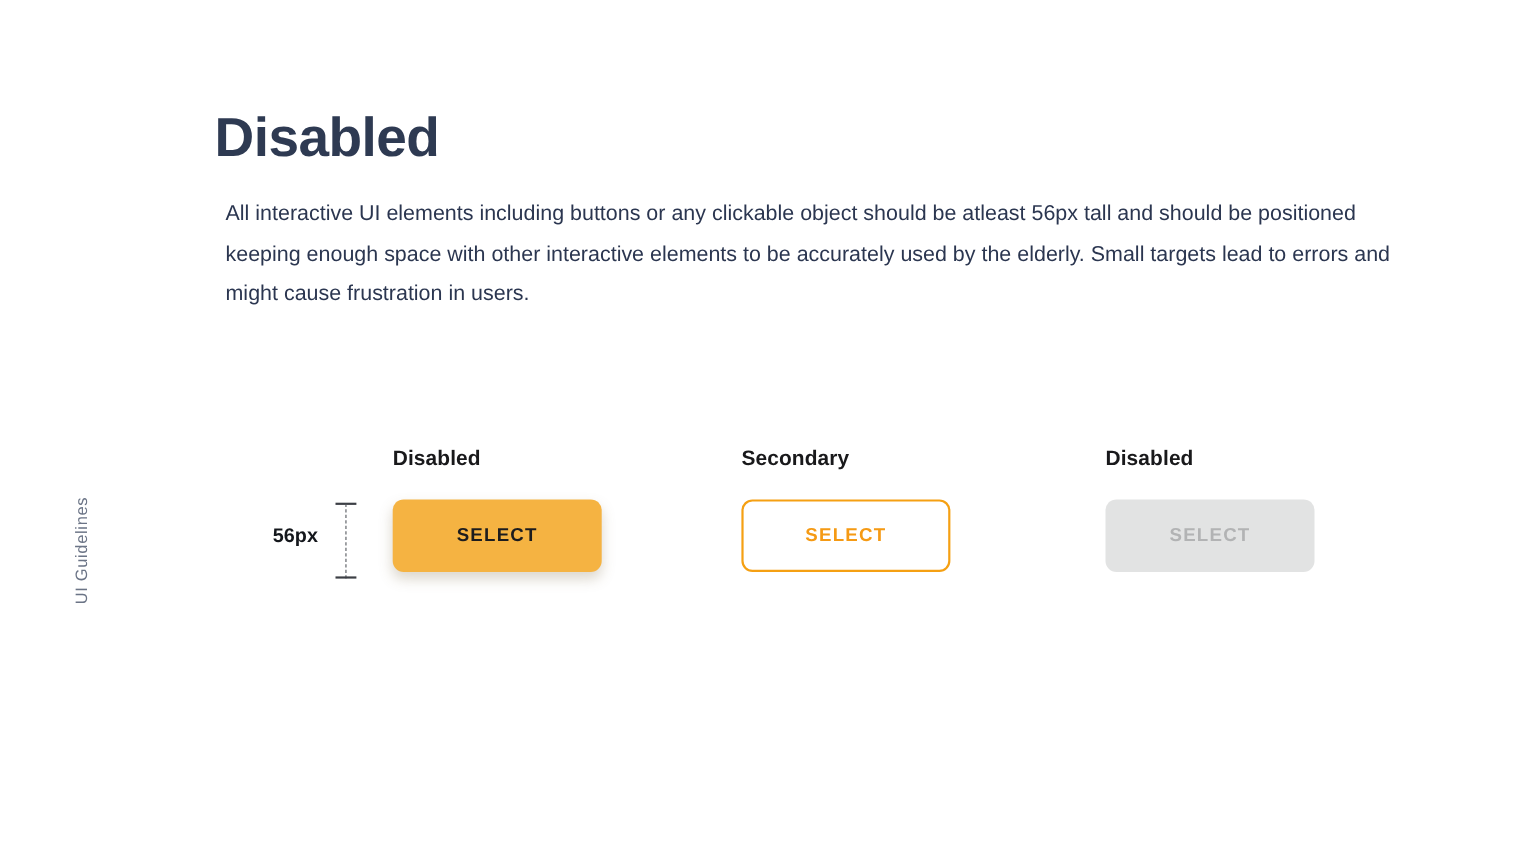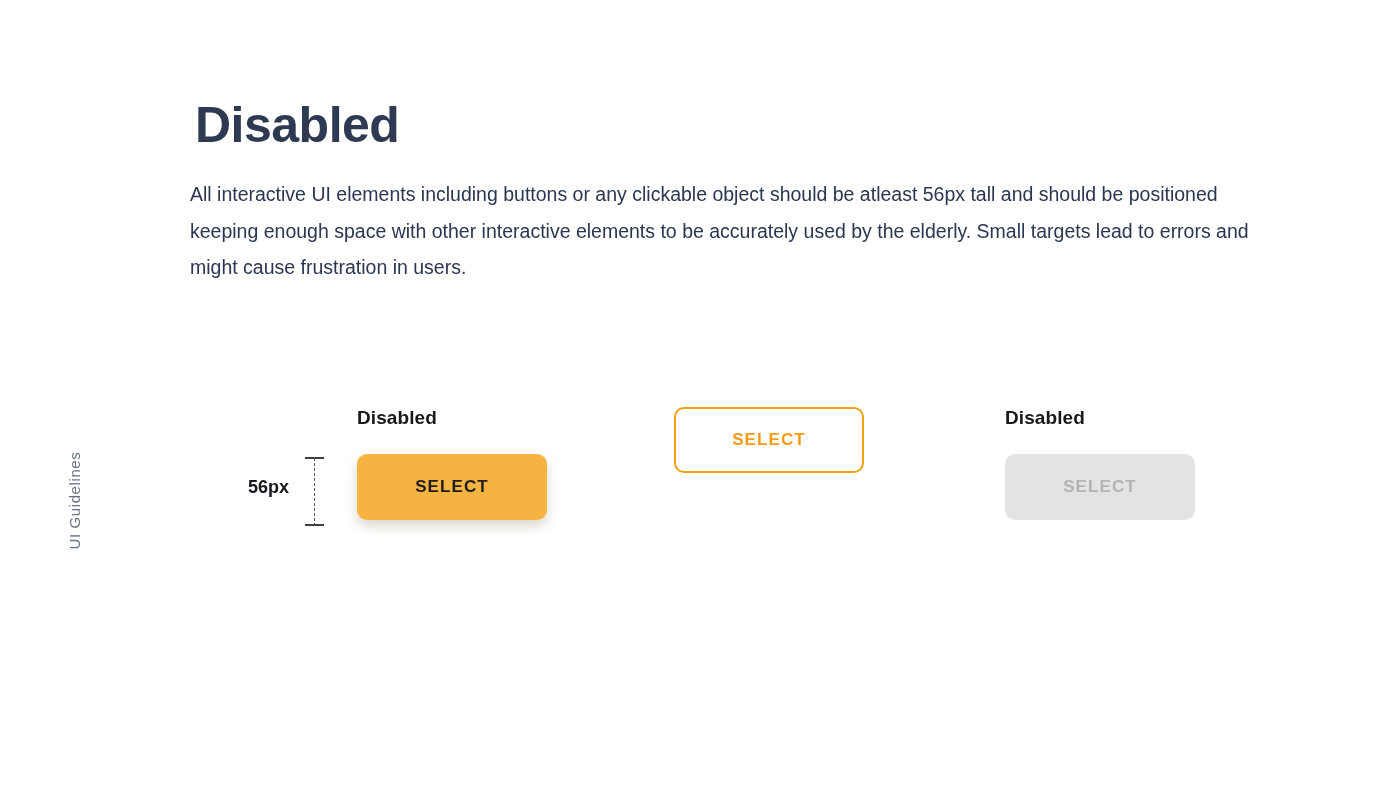--- a/index.html
+++ b/index.html
@@ -46,21 +46,21 @@
     top: 98px;
     font-size: 50px;
     font-weight: bold;
     color: #2e3a52;
     letter-spacing: -0.5px;
     line-height: 1.1;
   }
 
   .body-copy {
     position: absolute;
-    left: 190px;
+    left: 205px;
     top: 176px;
     width: 1085px;
     font-size: 19.5px;
     line-height: 36.5px;
     color: #2b3650;
     font-weight: normal;
   }
 
   
   .measure {
@@ -177,20 +177,21 @@
   </div>
 
   <div class="btn-group">
 
     <div class="btn-col primary">
       <div class="btn-caption">Disabled</div>
       <button class="btn is-primary">SELECT</button>
     </div>
 
     <div class="btn-col secondary">
+      <div class="btn-caption">Secondary</div>
       <button class="btn is-secondary">SELECT</button>
     </div>
 
     <div class="btn-col disabled">
       <div class="btn-caption">Disabled</div>
       <button class="btn is-disabled" disabled="">SELECT</button>
     </div>
 
   </div>
 

